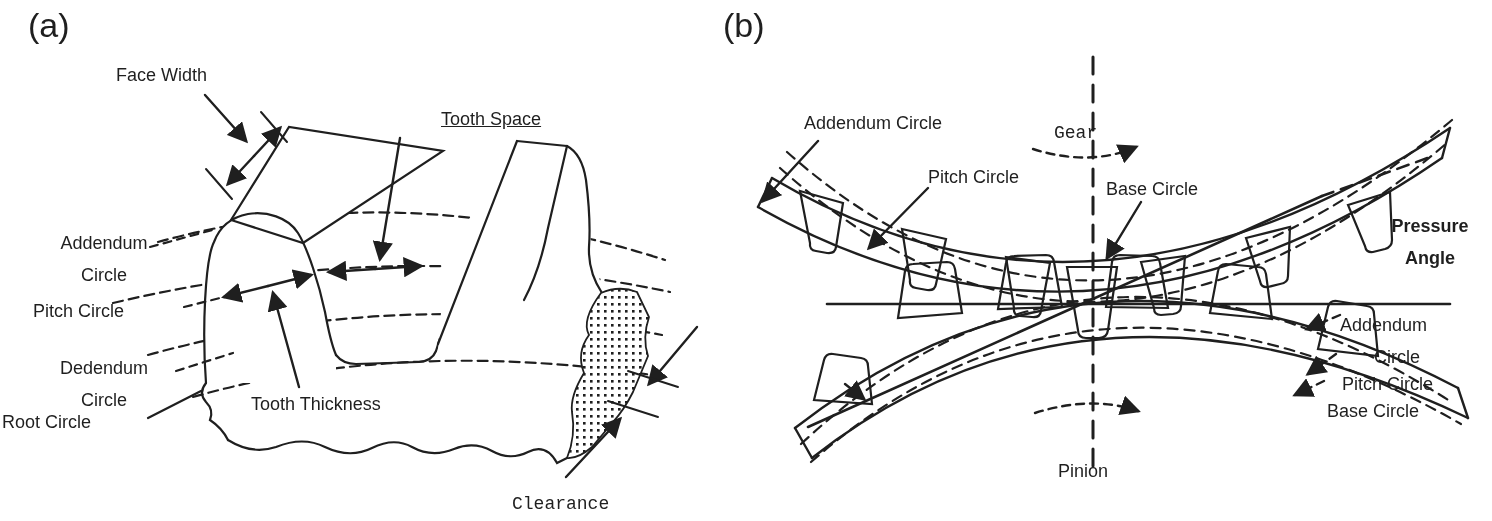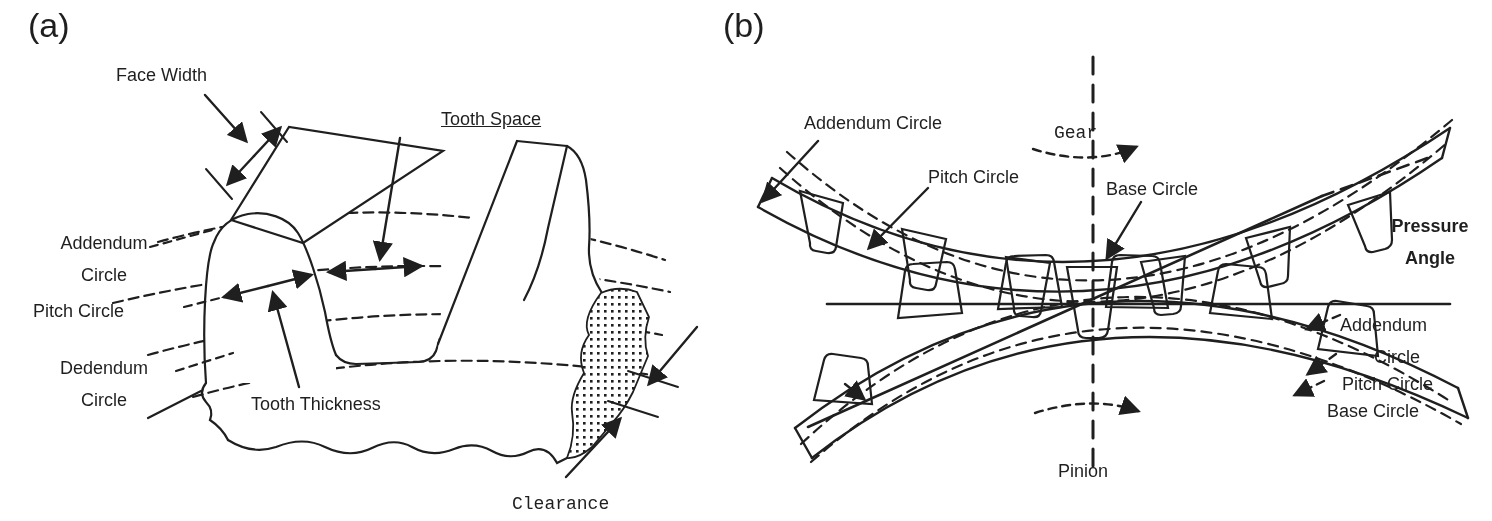--- a/index.html
+++ b/index.html
@@ -173,20 +173,21 @@
     <div>Circle</div>
   </div>
 
   <div class="lbl" style="left:33px;top:295px;">Pitch Circle</div>
 
   <div class="lbl center block" style="left:24px;top:336px;width:160px;margin-top:16px;">
     <div>Dedendum</div>
     <div>Circle</div>
   </div>
 
+  <div class="lbl" style="left:2px;top:406px;">Root Circle</div>
 
   <div class="lbl" style="left:251px;top:388px;">Tooth Thickness</div>
 
   <div class="lbl" style="left:512px;top:488px;font-family:Liberation Mono, monospace;">Clearance</div>
 
   <div class="lbl tag" style="left:723px;top:6px;">(b)</div>
 
   <div class="lbl" style="left:804px;top:107px;text-align:right;">Addendum Circle</div>
 
   <div class="lbl" style="left:1054px;top:117px;font-family:Liberation Mono, monospace;">Gear</div>

